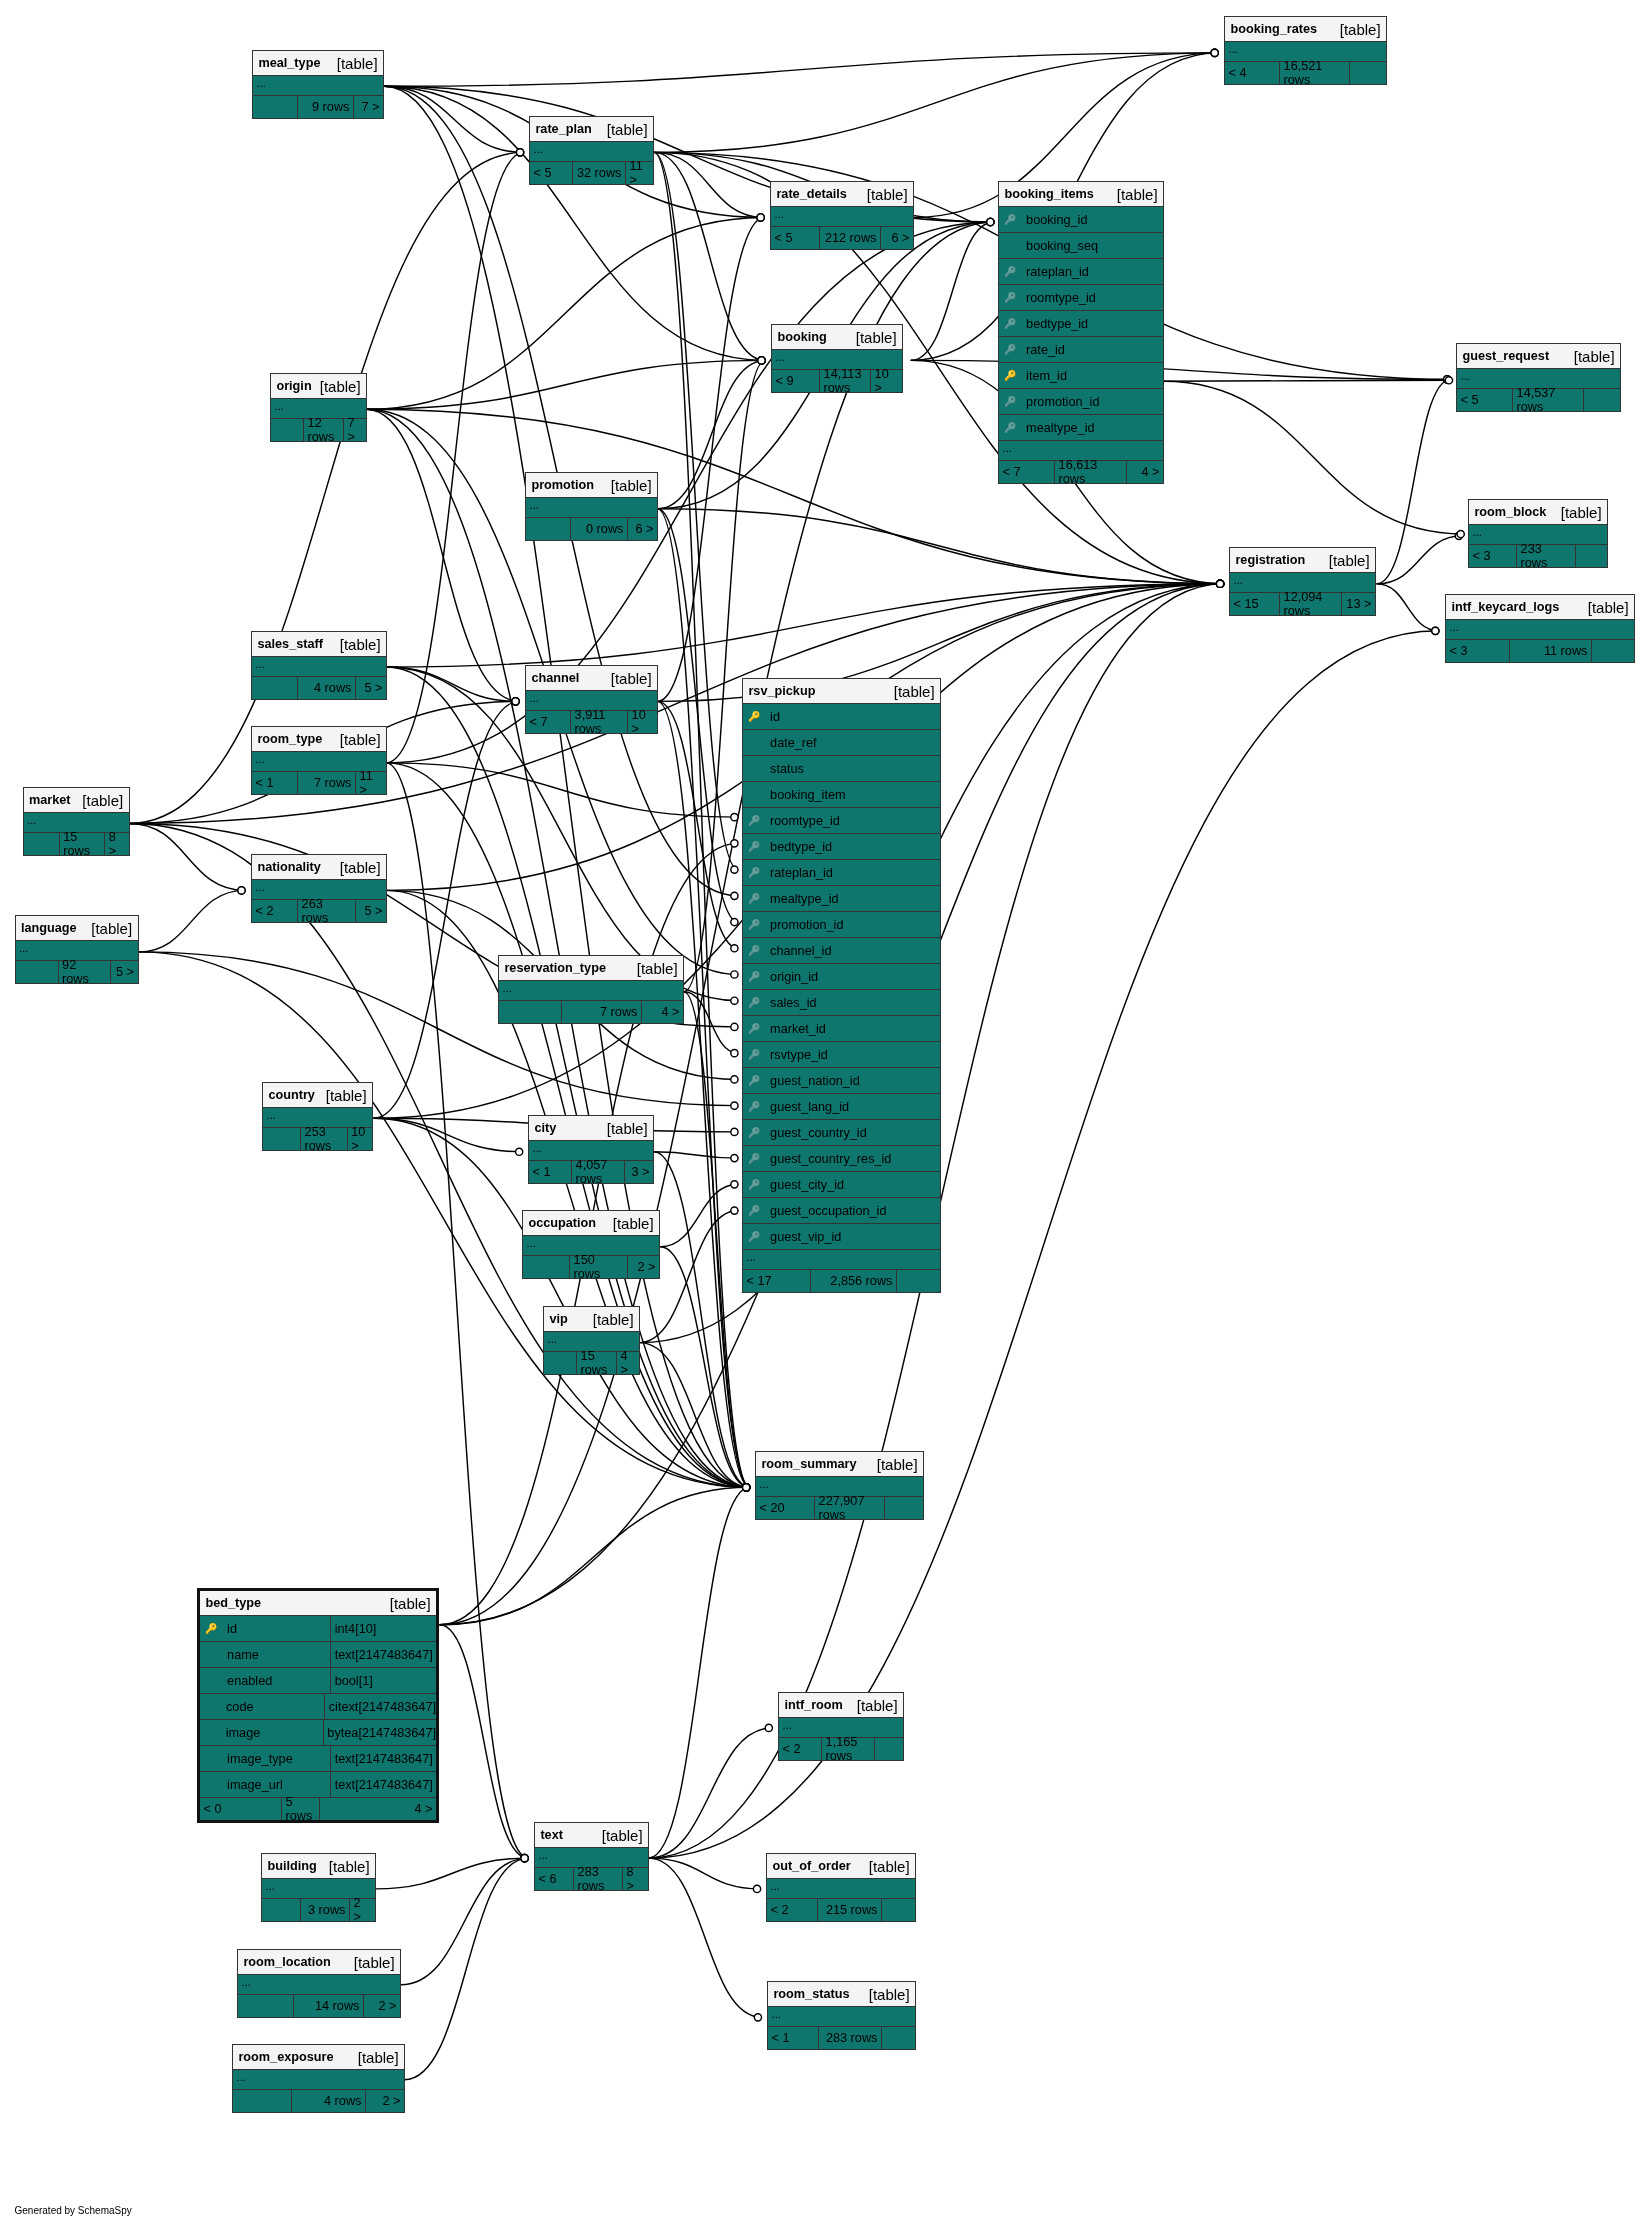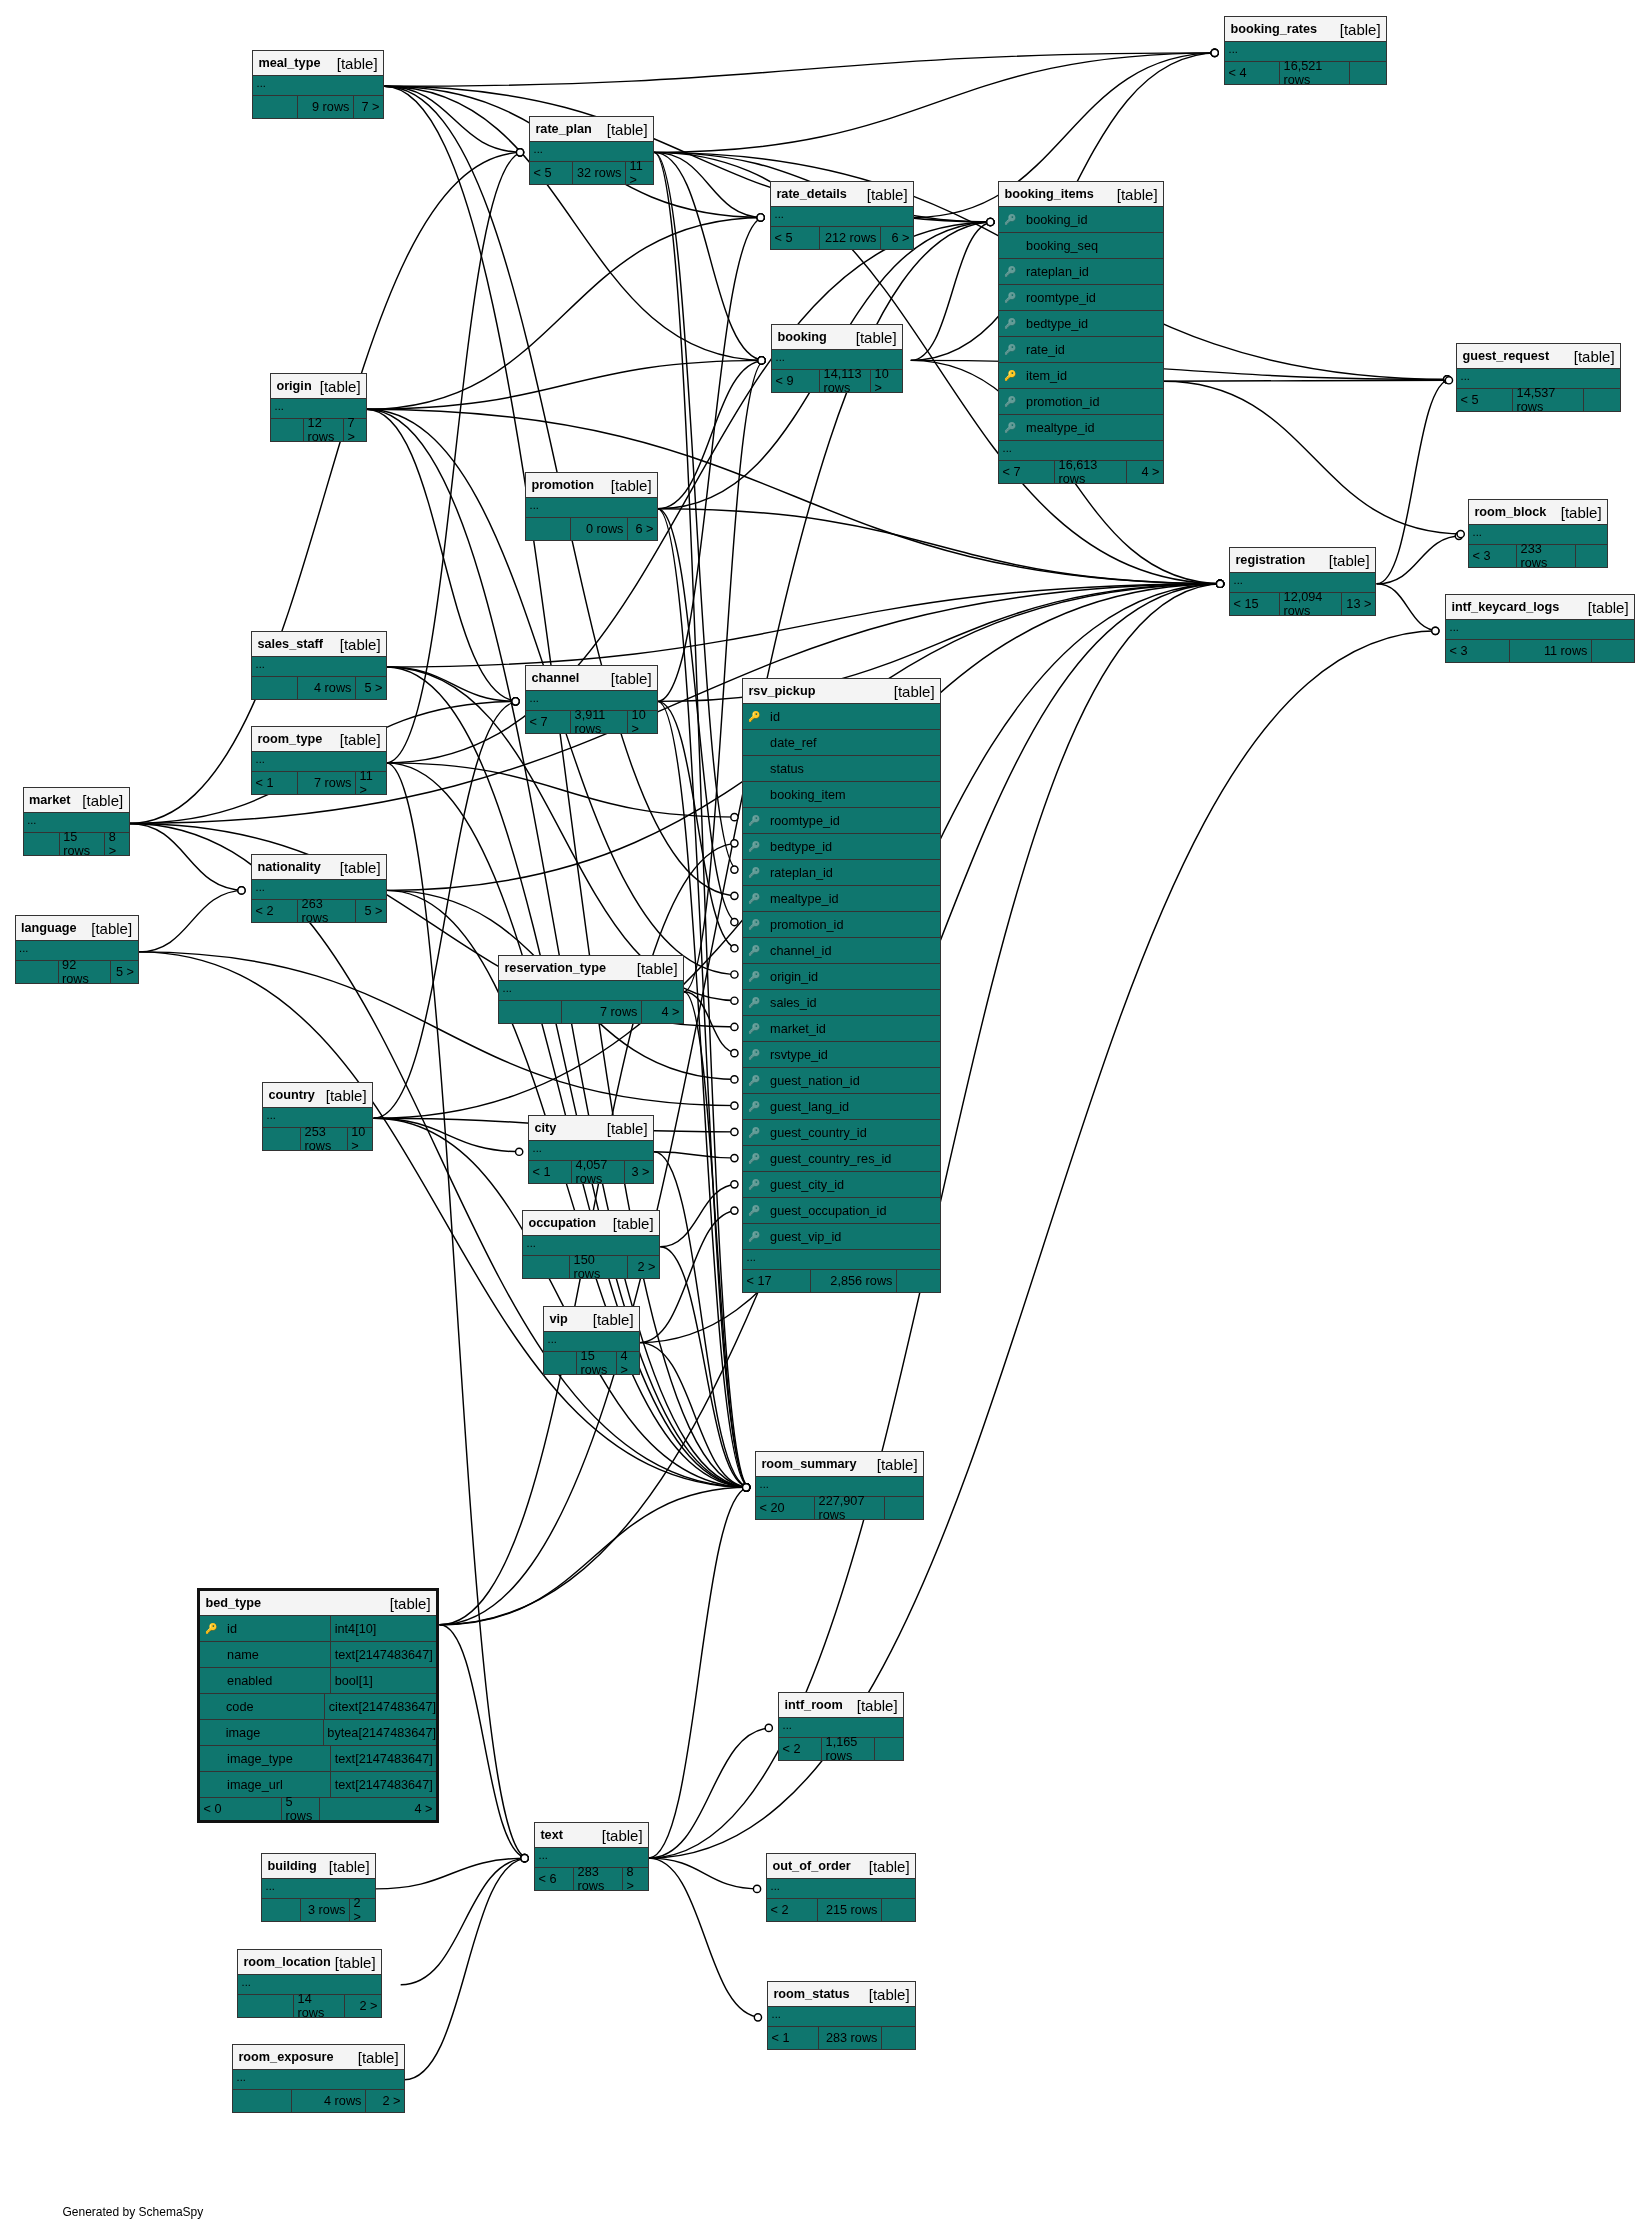--- a/index.html
+++ b/index.html
@@ -19,21 +19,21 @@
   .tbl .col .key.pk { color:#e0d400; }
   .tbl .col .key.fk { color:#c8c8c8; }
   .tbl .col .cn { padding-left:3.6px; }
   .tbl .col .ct { border-left:1.8px solid #333; height:100%; display:flex; align-items:center; padding-left:3.6px; box-sizing:border-box; }
   .tbl .ftr { height:22px; display:flex; font-size:12.7px; }
   .tbl .ftr div { border-right:1.8px solid #333; box-sizing:border-box; display:flex; align-items:center; padding:0 3.6px; }
   .tbl .ftr div:last-child { border-right:none; }
   .tbl .ftr .par { justify-content:flex-start; }
   .tbl .ftr .rows { justify-content:flex-end; flex:1; }
   .tbl .ftr .chl { justify-content:flex-end; }
-  #footer-note { position:absolute; left:14.5px; top:2205px; font-size:12px;margin-left:48px; }
+  #footer-note { position:absolute; left:14.5px; top:2205px; font-size:10px; }
 </style>
 </head>
 <body>
 
 <svg id="edges" xmlns="http://www.w3.org/2000/svg" viewBox="0 0 1821 2468" width="1647" height="2233">
     <path d="M425,95 C502,95 502,168 579,168"></path>
     <circle cx="575" cy="168" r="4"></circle>
     <path d="M425,95 C886,95 886,58 1347,58"></path>
     <circle cx="1343" cy="58" r="4"></circle>
     <path d="M425,95 C635.5,95 635.5,398 846,398"></path>
@@ -544,21 +544,21 @@
         <span class="nm">building</span>
         <span class="tp">[table]</span>
       </div>
       <div class="ell">...</div>
       <div class="ftr">
         <div class="par" style="width: 39px;"></div>
         <div class="rows">3 rows</div>
         <div class="chl" style="width: 25px;">2 &gt;</div>
       </div>
     </div>
-    <div class="tbl" style="left: 237px; top: 1949px; width: 145px;">
+    <div class="tbl" style="left: 237px; top: 1949px; width: 164px;">
       <div class="hdr">
         <span class="nm">room_location</span>
         <span class="tp">[table]</span>
       </div>
       <div class="ell">...</div>
       <div class="ftr">
         <div class="par" style="width: 56px;"></div>
         <div class="rows">14 rows</div>
         <div class="chl" style="width: 36px;">2 &gt;</div>
       </div>

